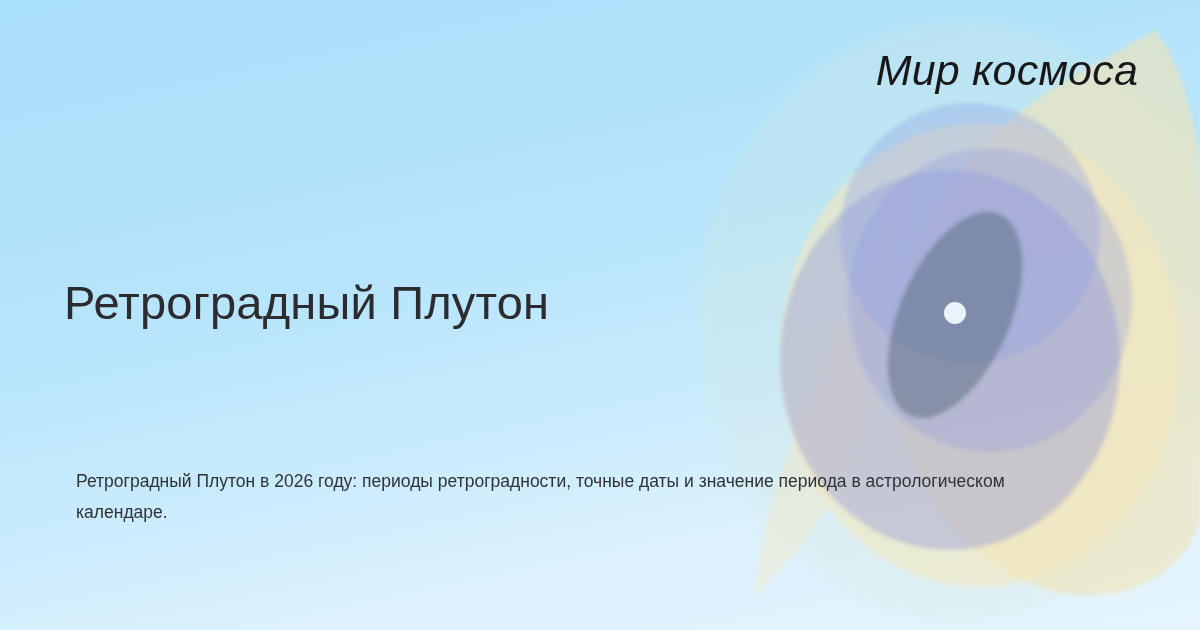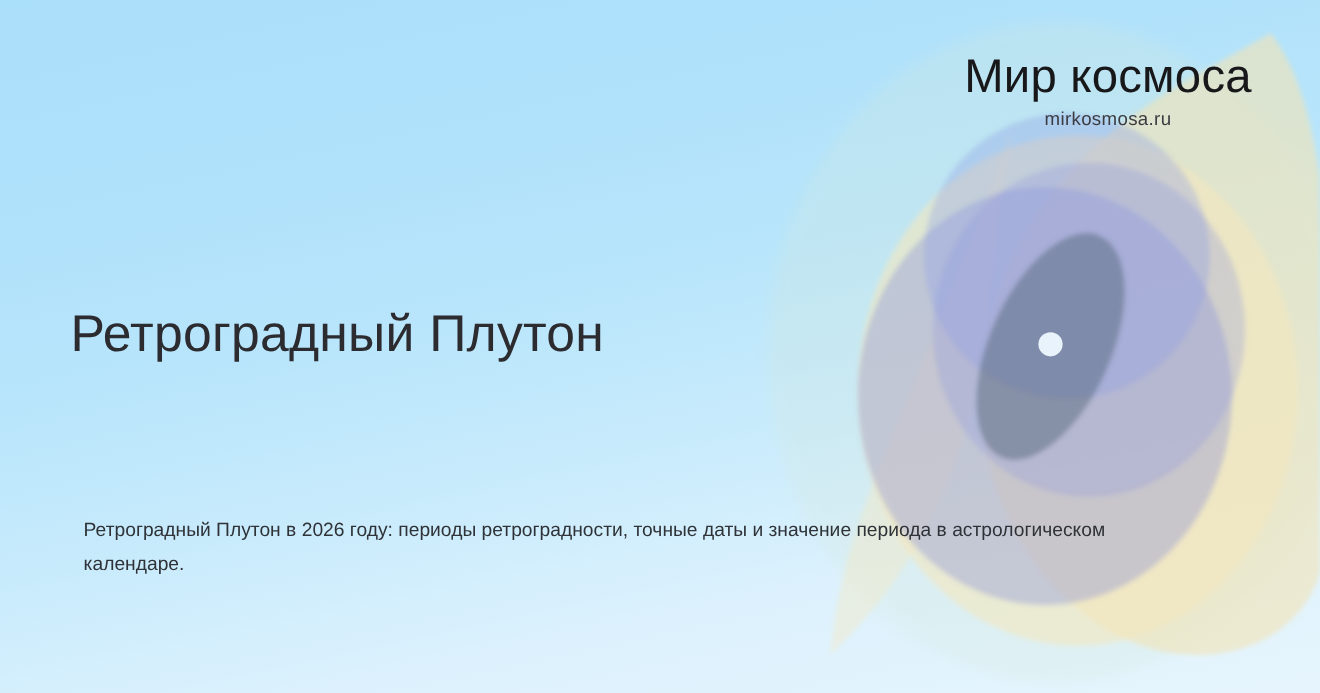--- a/index.html
+++ b/index.html
@@ -41,22 +41,23 @@
     display: block;
     width: 540px;
     height: 630px;
   }
 
   
   .logo-block {
     position: absolute;
     top: 48px;
     right: 62px;
-    text-align: center;
+    text-align: right;
     line-height: 1;
+    font-style: italic;
   }
   .logo-title {
     font-family: "Liberation Sans", "DejaVu Sans", sans-serif;
     font-size: 43px;
     font-weight: 300;
     letter-spacing: 0.2px;
     color: #18181b;
     white-space: nowrap;
     line-height: 1.05;
   }
@@ -152,21 +153,20 @@
       </g>
 
       <g>
         <circle cx="295" cy="313" r="11" fill="#E9F3FB"></circle>
       </g>
     </svg>
   </div>
 
   <div class="logo-block">
     <div class="logo-title">Мир космоса</div>
-    <div class="logo-domain">mirkosmosa.ru</div>
   </div>
 
   <div class="content">
     <h1 class="page-title">Ретроградный Плутон</h1>
     <p class="page-desc">Ретроградный Плутон в 2026 году: периоды ретроградности, точные даты и значение периода в астрологическом календаре.</p>
   </div>
 
 </div>
 
 </body></html>

